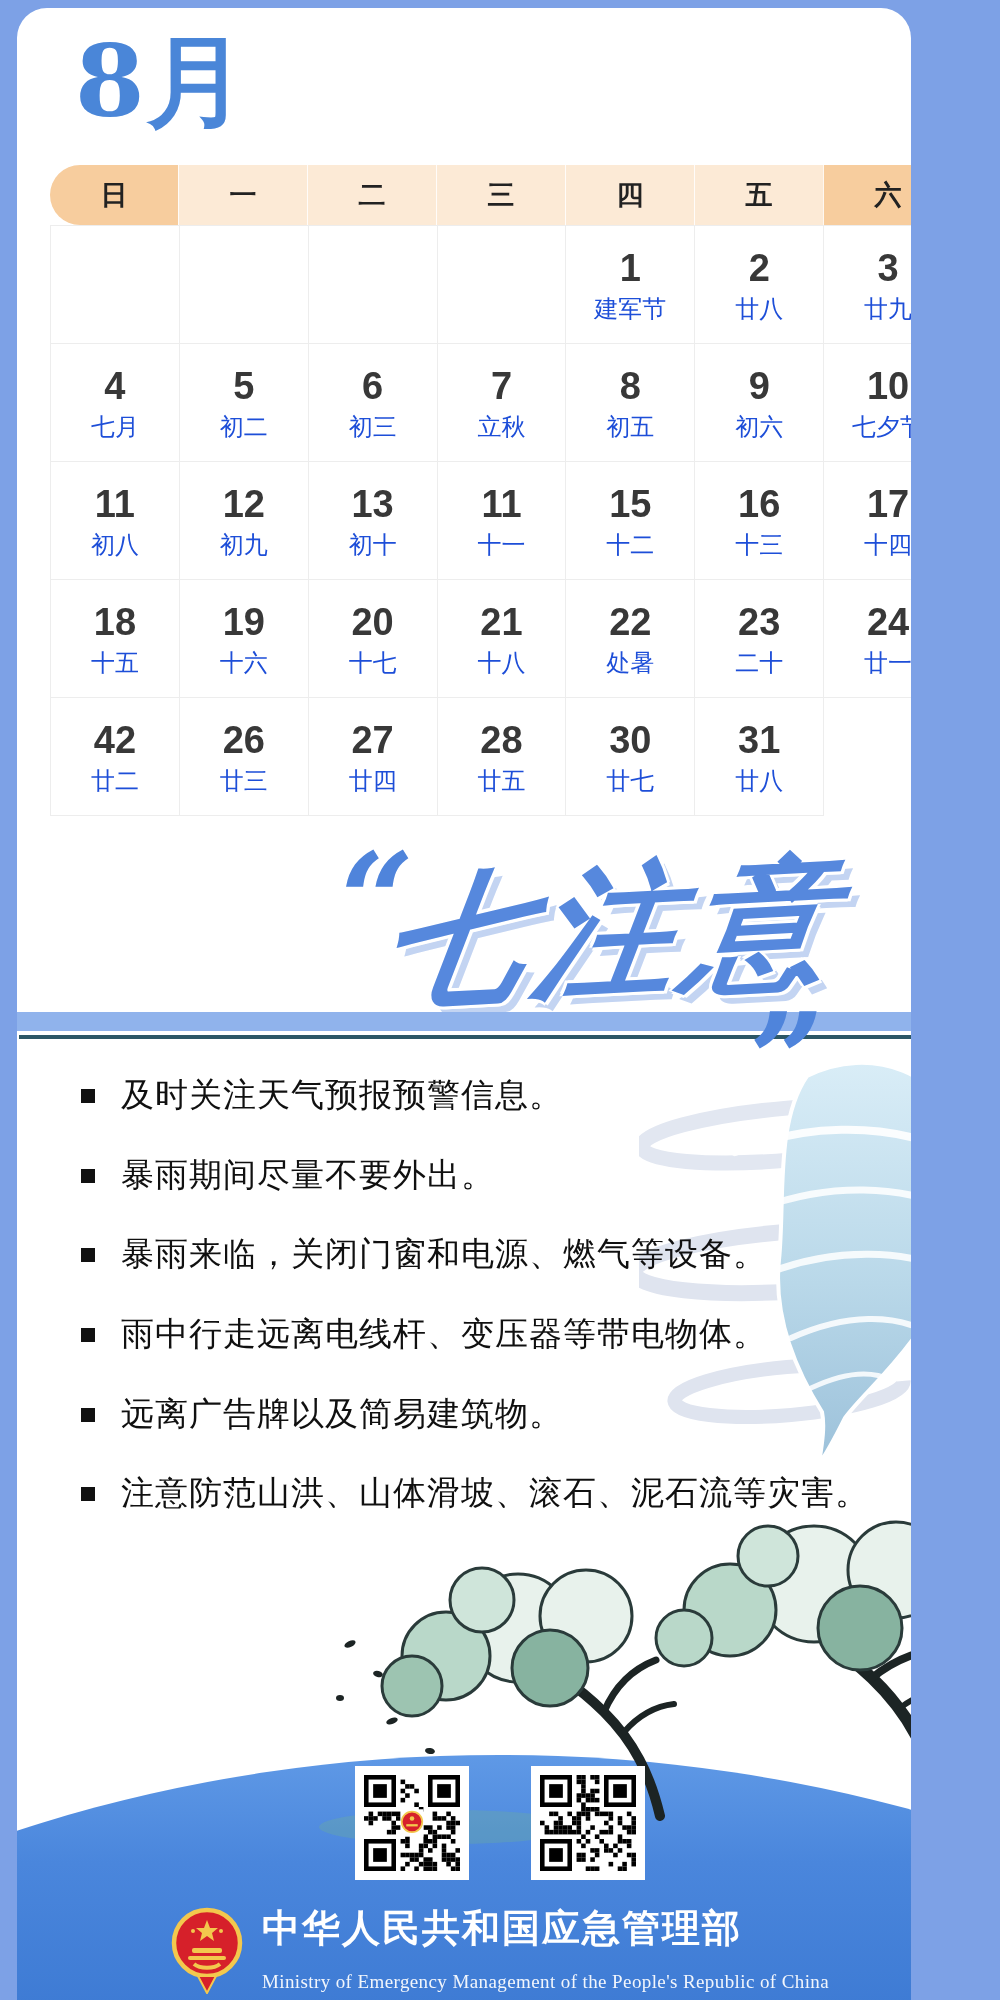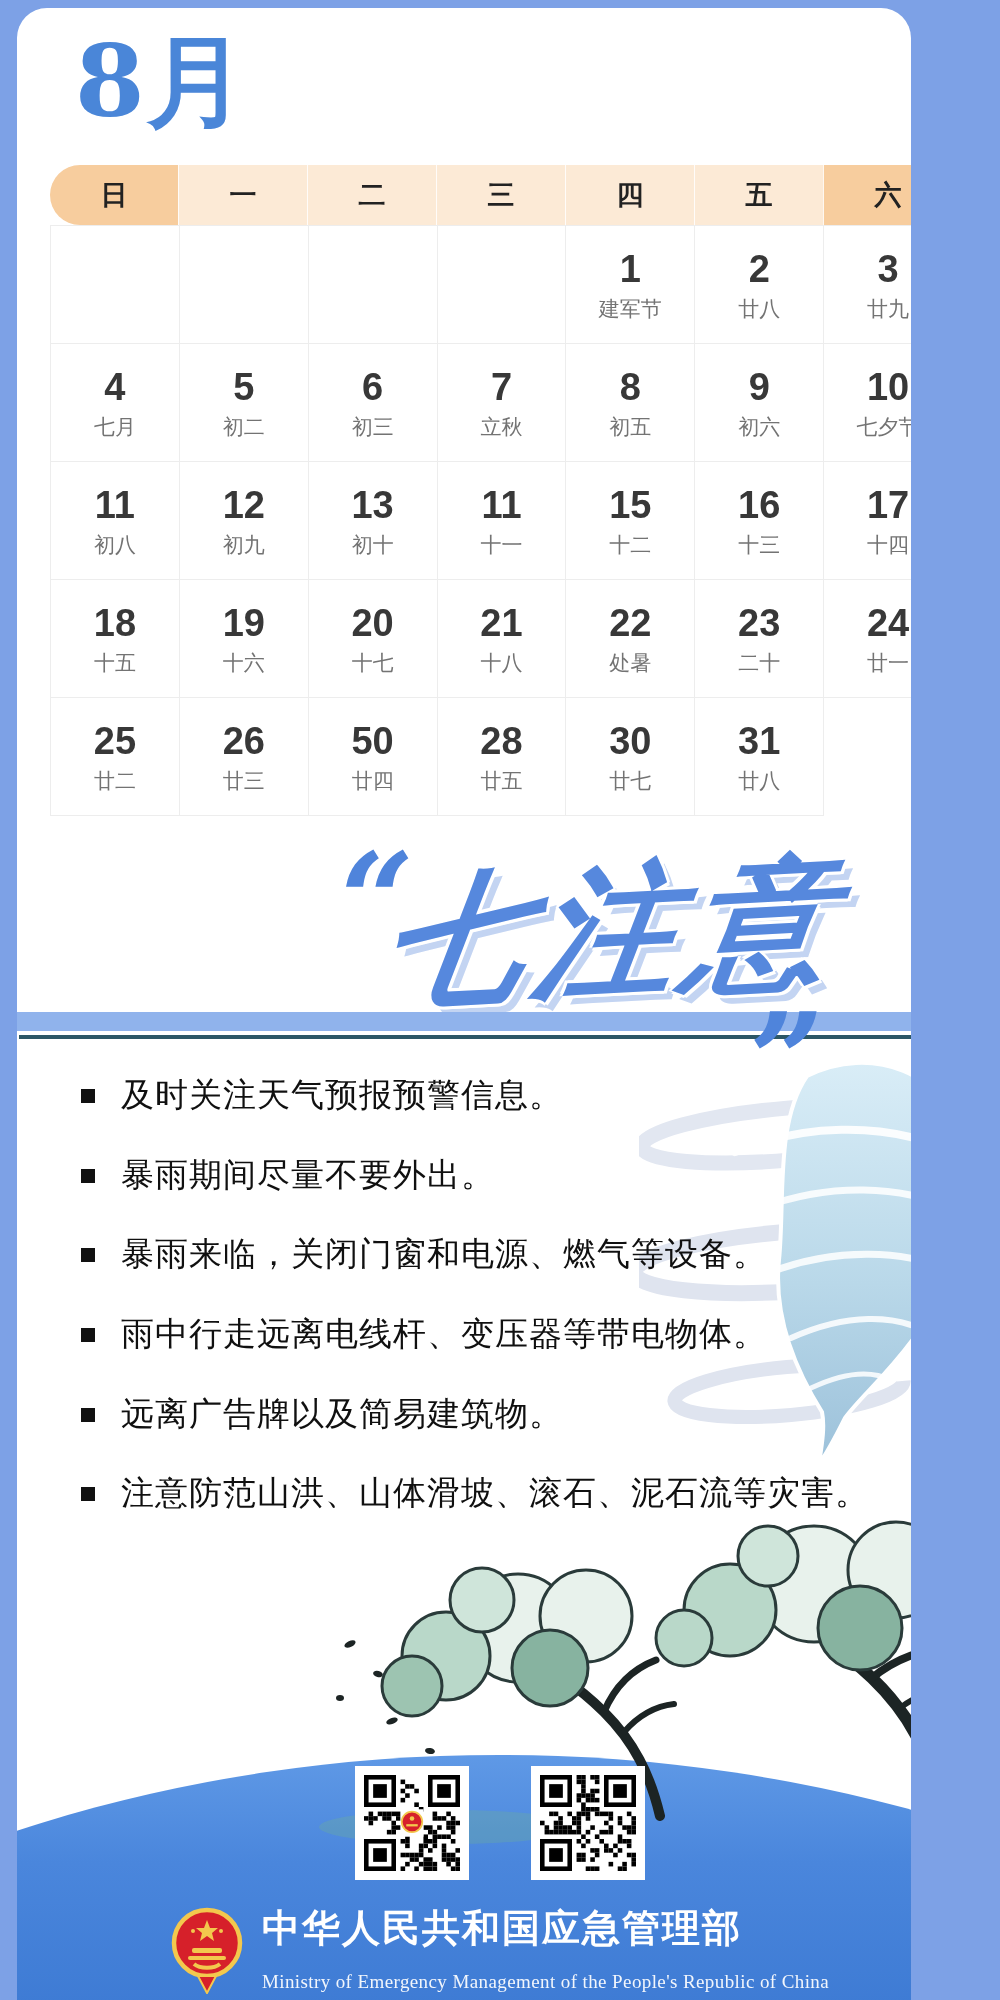--- a/index.html
+++ b/index.html
@@ -19,21 +19,21 @@
   .weekday-cell:first-child{border-left:none;background:#f7cd9e;}
   .weekday-cell:last-child{background:#f7cd9e;}
   
   .calendar-grid{position:absolute;left:33px;top:217px;width:902px;
         display:grid;grid-template-columns:repeat(7,1fr);
         border-left:1px solid #ededed;border-top:1px solid #ededed;}
   .day-cell{height:117px;border-right:1px solid #ededed;border-bottom:1px solid #ededed;
         display:flex;flex-direction:column;align-items:center;justify-content:center;gap:10px;
         background:#fff;}
   .day-num{font-size:38px;font-weight:700;color:#383838;line-height:1;}
-  .day-lunar{font-size:21px;color:#737373;line-height:1;}
+  .day-lunar{font-size:24px;color:#1d4ed8;line-height:1;}
   
   .slogan-prefix{position:absolute;left:33px;top:920px;font-size:50px;font-weight:bold;
         color:#4b86da;letter-spacing:20px;}
   .slogan-open-quote{position:absolute;left:318px;top:828px;font-family:"DejaVu Serif",serif;
         font-weight:bold;font-size:130px;color:#4f84db;transform:skewX(-8deg);line-height:1;}
   .slogan-big{position:absolute;left:368px;top:852px;font-size:142px;font-weight:bold;
         font-style:italic;color:#5688dd;letter-spacing:10px;line-height:1;
         transform:skew(-8deg,-3deg);
         text-shadow:3px 0 #fff,-3px 0 #fff,0 3px #fff,0 -3px #fff,
                     3px 3px #fff,-3px -3px #fff,9px 9px 0 #c3d4f2;}
@@ -178,29 +178,29 @@
         </div>
         <div class="day-cell">
           <div class="day-num">23</div>
           <div class="day-lunar">二十</div>
         </div>
         <div class="day-cell">
           <div class="day-num">24</div>
           <div class="day-lunar">廿一</div>
         </div>
         <div class="day-cell">
-          <div class="day-num">25</div>
+          <div class="day-num">42</div>
           <div class="day-lunar">廿二</div>
         </div>
         <div class="day-cell">
           <div class="day-num">26</div>
           <div class="day-lunar">廿三</div>
         </div>
         <div class="day-cell">
-          <div class="day-num">50</div>
+          <div class="day-num">27</div>
           <div class="day-lunar">廿四</div>
         </div>
         <div class="day-cell">
           <div class="day-num">28</div>
           <div class="day-lunar">廿五</div>
         </div>
         <div class="day-cell">
           <div class="day-num">30</div>
           <div class="day-lunar">廿七</div>
         </div>

